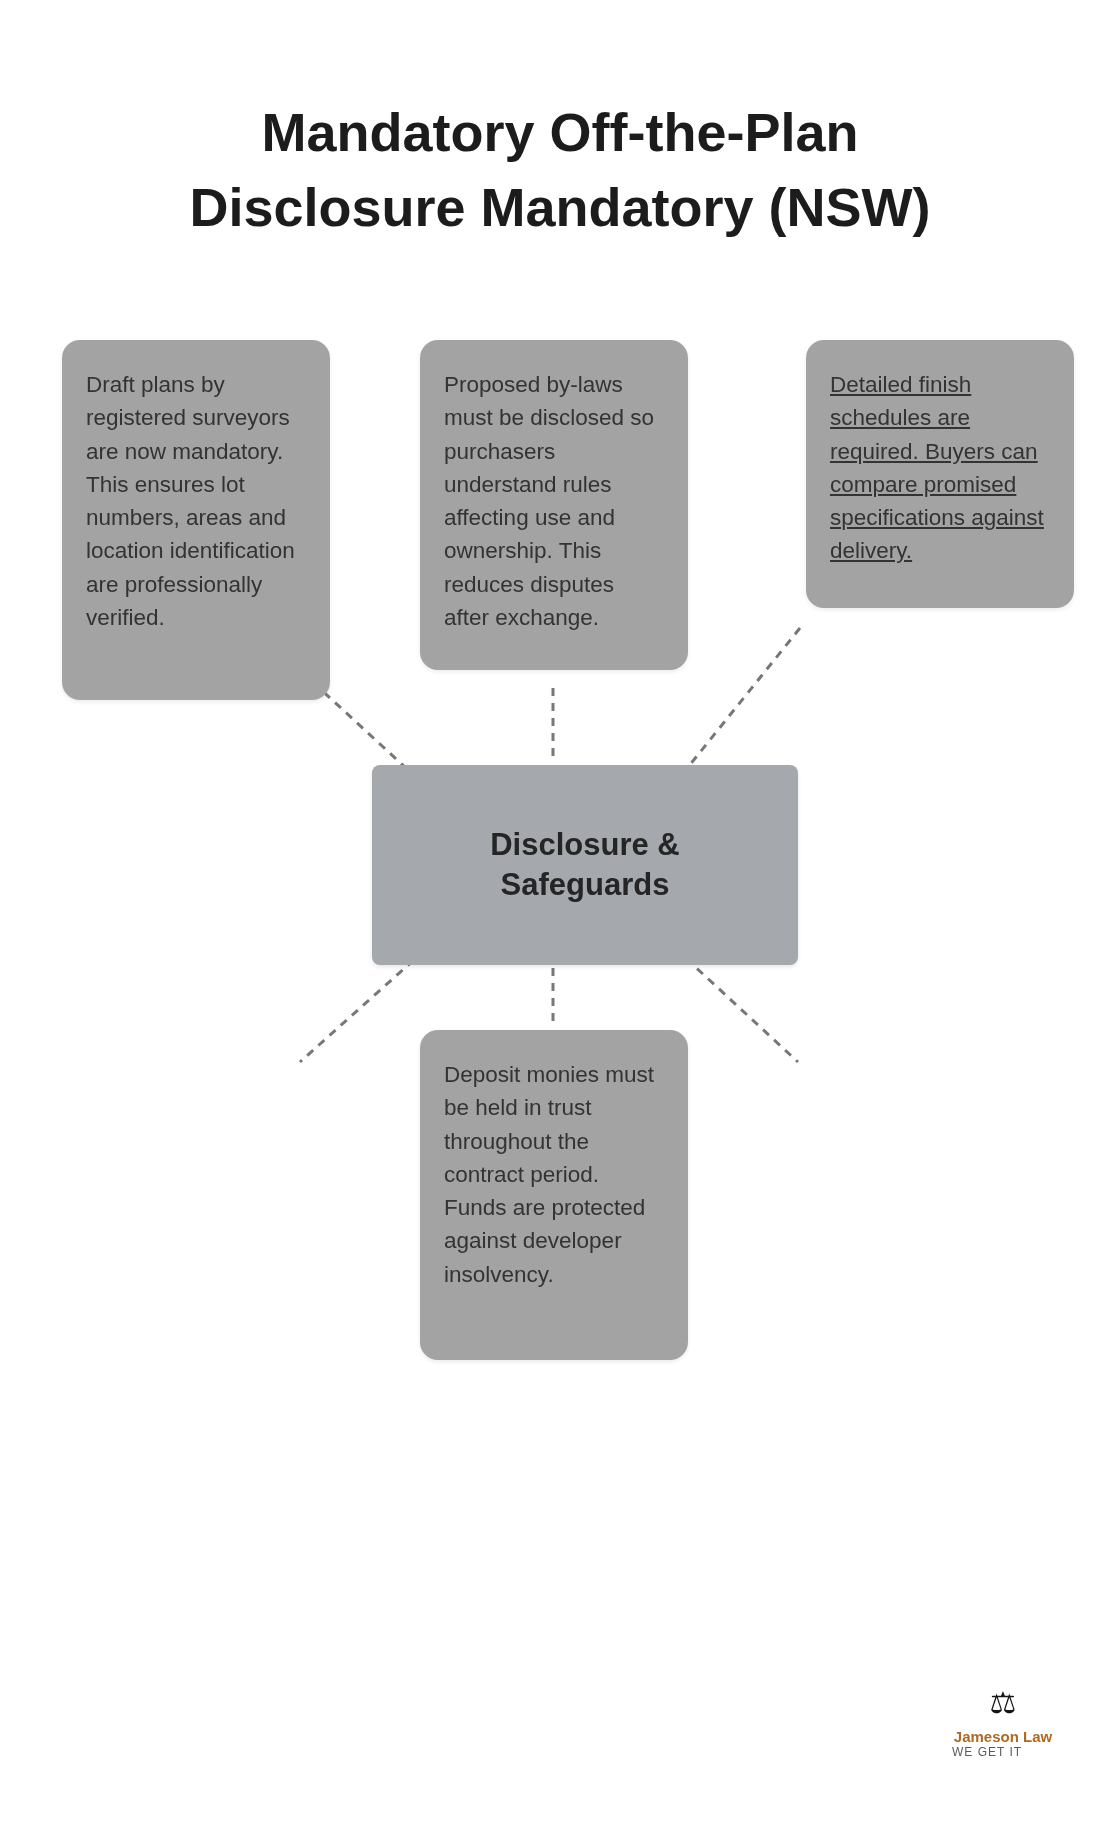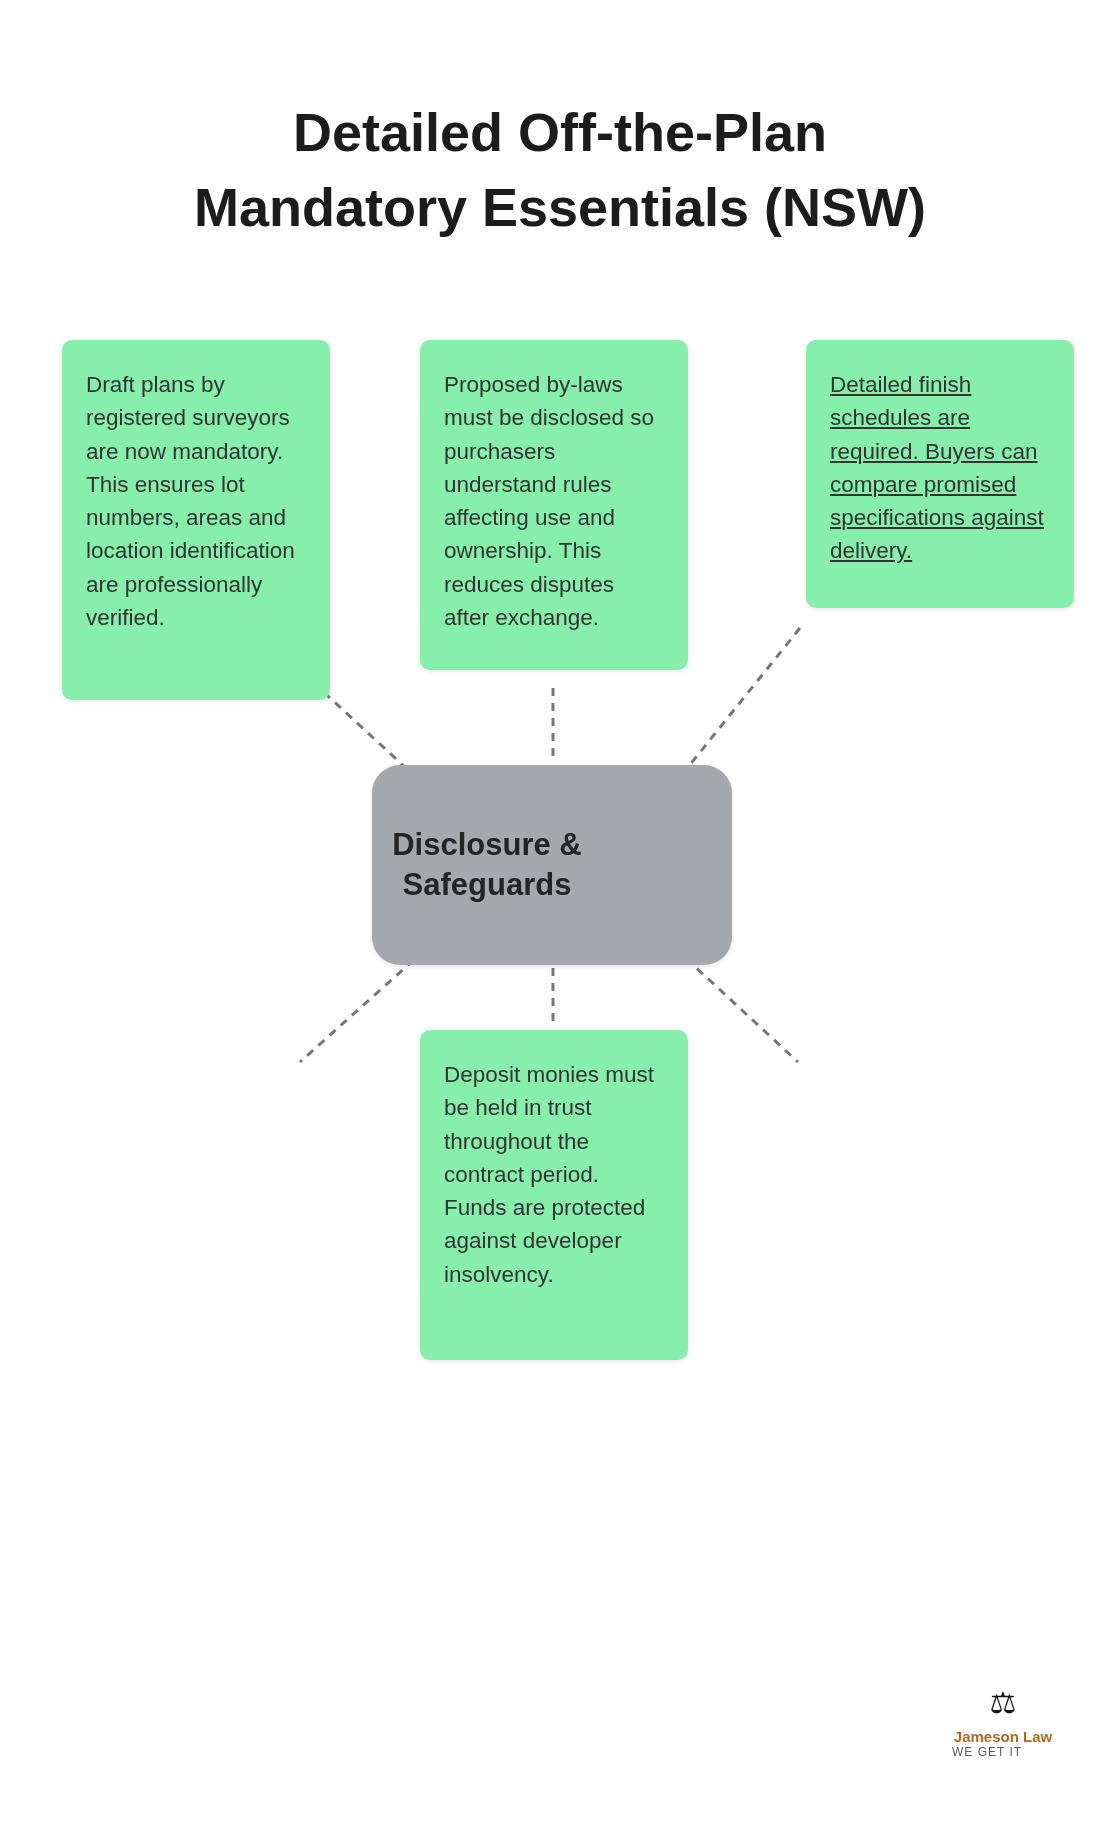--- a/index.html
+++ b/index.html
@@ -29,46 +29,47 @@
   .title span { display: block; }
   .connectors {
     position: absolute;
     top: 0; left: 0;
     width: 1120px;
     height: 1836px;
   }
   .node {
     position: absolute;
     width: 268px;
-    background: #86efac;
-    border-radius: 10px;
+    background: #a3a3a3;
+    border-radius: 18px;
     padding: 28px 24px;
     color: #333333;
     font-size: 22.5px;
     line-height: 1.48;
     box-shadow: 0 2px 4px rgba(0,0,0,0.08);
   }
   .node.col-1 { left: 62px; }
   .node.col-2 { left: 420px; }
   .node.col-3 { left: 806px; text-decoration: underline; }
   .node.row-top { top: 340px; }
   .node.row-bottom { top: 1030px; }
   .node.tall { min-height: 360px; }
   .node.med  { min-height: 330px; }
   .node.short{ min-height: 268px; }
   .center-node {
     position: absolute;
     left: 372px;
     top: 765px;
-    width: 360px;
+    width: 426px;
     height: 200px;
     background: #A5A9AD;
-    border-radius: 28px;
+    border-radius: 8px;
     display: flex;
     align-items: center;
+    justify-content: center;
     text-align: center;
     box-shadow: 0 2px 4px rgba(0,0,0,0.10);
   }
   .center-node .label {
     font-size: 31px;
     font-weight: 700;
     color: #252525;
     line-height: 1.3;
     max-width: 230px;
   }
@@ -98,22 +99,22 @@
     text-align: left;
     padding-left: 14px;
   }
 </style>
 </head>
 <body>
 
 <div class="canvas">
 
   <h1 class="title">
-    <span>Detailed Off-the-Plan</span>
-    <span>Mandatory Essentials (NSW)</span>
+    <span>Mandatory Off-the-Plan</span>
+    <span>Disclosure Mandatory (NSW)</span>
   </h1>
 
   <svg class="connectors" viewBox="0 0 1120 1836" xmlns="http://www.w3.org/2000/svg">
     <g stroke="#777777" stroke-width="3" stroke-dasharray="8 7" fill="none">
       <line x1="302" y1="672" x2="434" y2="794"></line>
       <line x1="553" y1="688" x2="553" y2="762"></line>
       <line x1="800" y1="628" x2="668" y2="792"></line>
       <line x1="436" y1="940" x2="300" y2="1062"></line>
       <line x1="553" y1="968" x2="553" y2="1028"></line>
       <line x1="664" y1="938" x2="798" y2="1062"></line>

